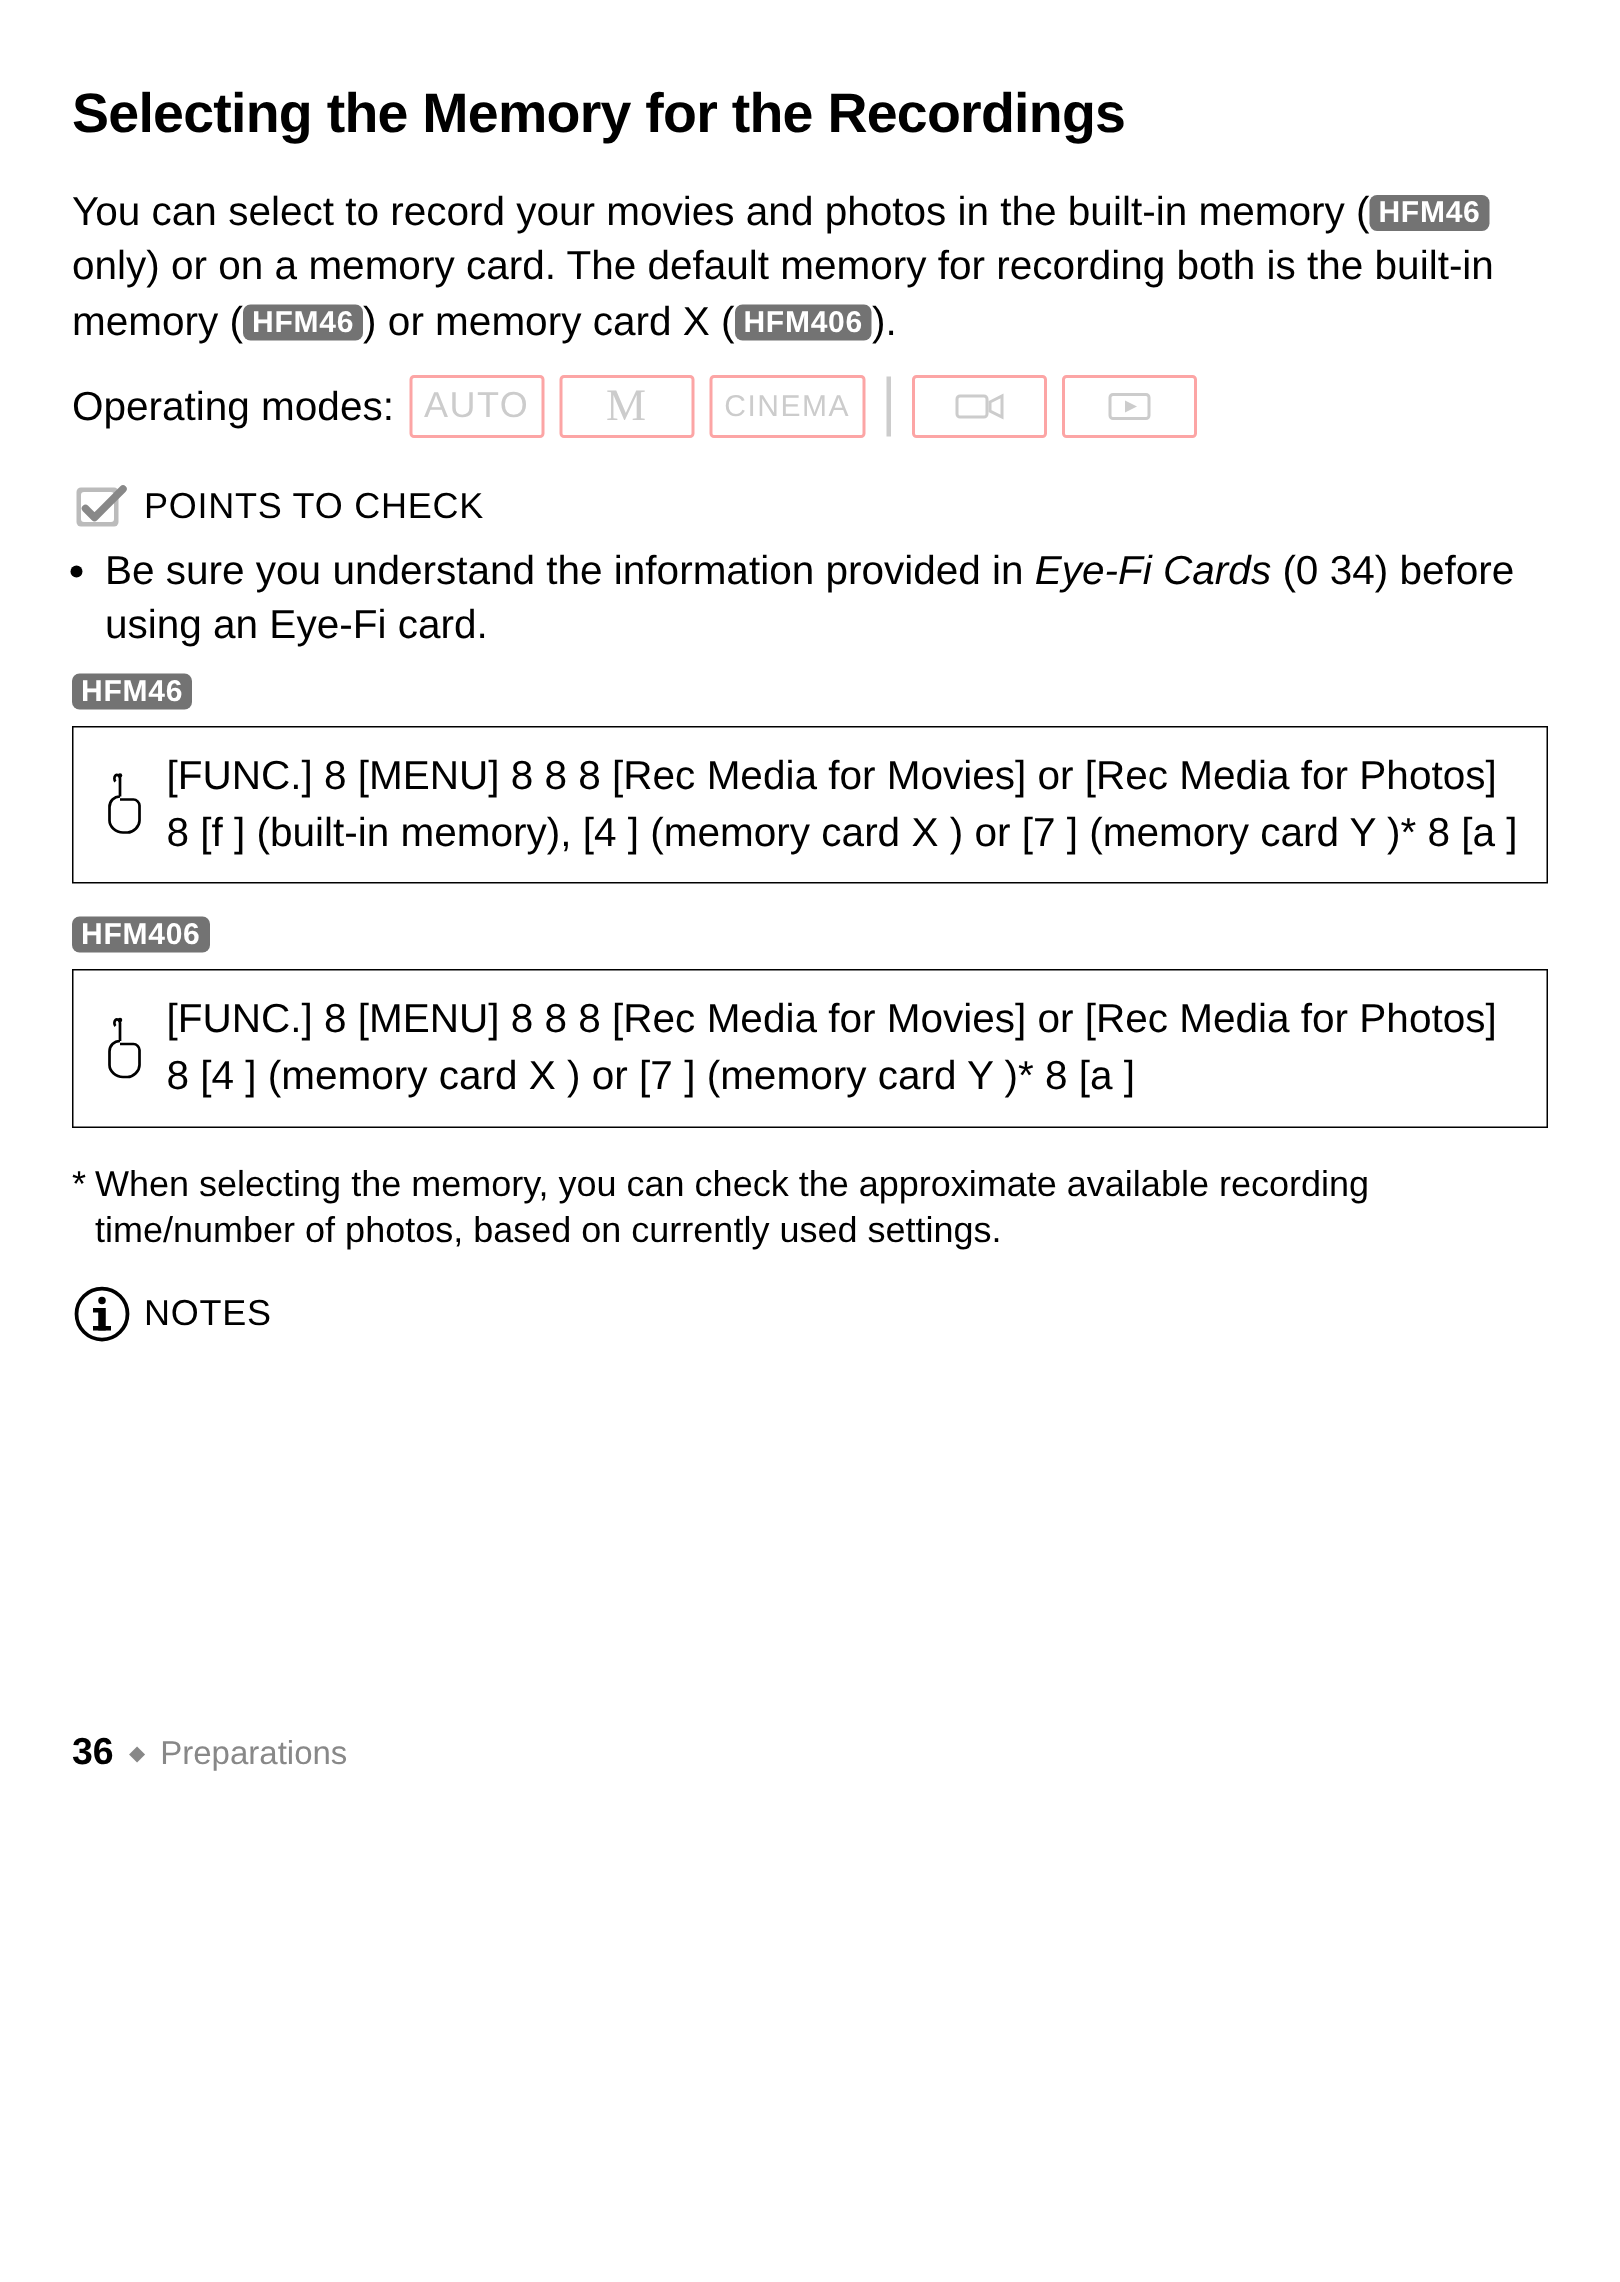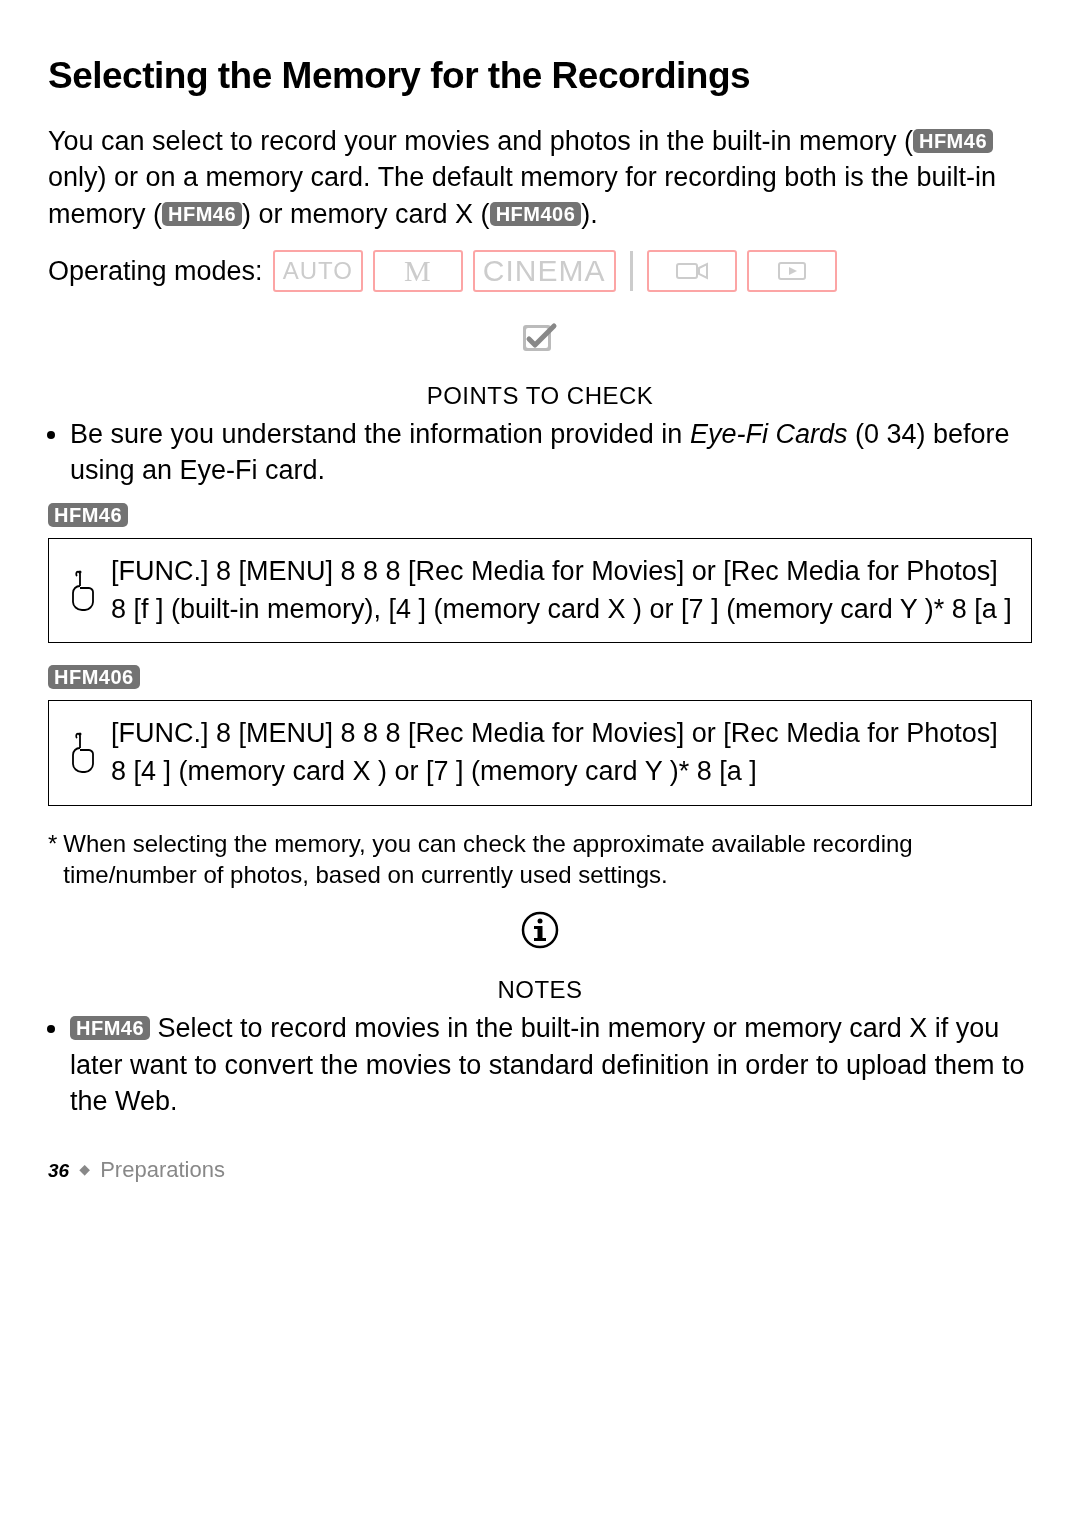--- a/index.html
+++ b/index.html
@@ -75,37 +75,36 @@
     color: #ccc;
     font-family: Arial, sans-serif;
     letter-spacing: 1px;
   }
   .mode-box.m {
     font-family: "Times New Roman", serif;
     font-size: 30px;
     color: #ccc;
   }
   .mode-box.cinema {
-    font-size: 30px;
+    font-size: 20px;
   }
   .divider-v {
     width: 3px;
     height: 40px;
     background: #ccc;
     margin: 0 4px;
   }
   .mode-box svg {
     display: block;
   }
   .subhead-row {
     display: flex;
     align-items: center;
-    gap: 26px;
+    gap: 8px;
     margin: 10px 0 6px 0;
-    flex-direction: column;
   }
   .subhead-label {
     font-size: 24px;
     font-weight: 400;
     letter-spacing: 0.5px;
     font-family: "Helvetica Neue", Helvetica, Arial, sans-serif;
   }
   .check-icon-wrap {
     width: 40px;
     height: 36px;
@@ -158,22 +157,21 @@
     height: 40px;
   }
   .page-footer {
     position: absolute;
     bottom: 44px;
     left: 48px;
     font-size: 22px;
   }
   .page-num {
     font-weight: 700;
-    font-size: 19px;
-    font-style: italic;
+    font-size: 25px;
   }
   .diamond {
     color: #888;
     font-size: 14px;
     vertical-align: 3px;
     padding: 0 4px;
   }
   .chapter-name {
     color: #888;
   }
@@ -266,24 +264,19 @@
         <circle cx="20" cy="20" r="17" fill="none" stroke="#000" stroke-width="2.5"></circle>
         <circle cx="20" cy="11" r="2.5" fill="#000"></circle>
         <rect x="17.5" y="16" width="5" height="15" fill="#000"></rect>
         <rect x="14" y="16" width="8" height="3" fill="#000"></rect>
         <rect x="14" y="28" width="12" height="3" fill="#000"></rect>
       </svg>
     </span>
     <span class="subhead-label">NOTES</span>
   </div>
 
-  <ul class="bullet-list">
-    <li>
-      <span class="pill">HFM46</span><span> Select to record movies in the built-in memory or memory card X   if you later want to convert the movies to standard definition in order to upload them to the Web.</span>
-    </li>
-  </ul>
 
   <div class="page-footer">
     <span class="page-num">36</span>
     <span class="diamond">◆</span>
     <span class="chapter-name">Preparations</span>
   </div>
 </div>
 
 </body></html>

